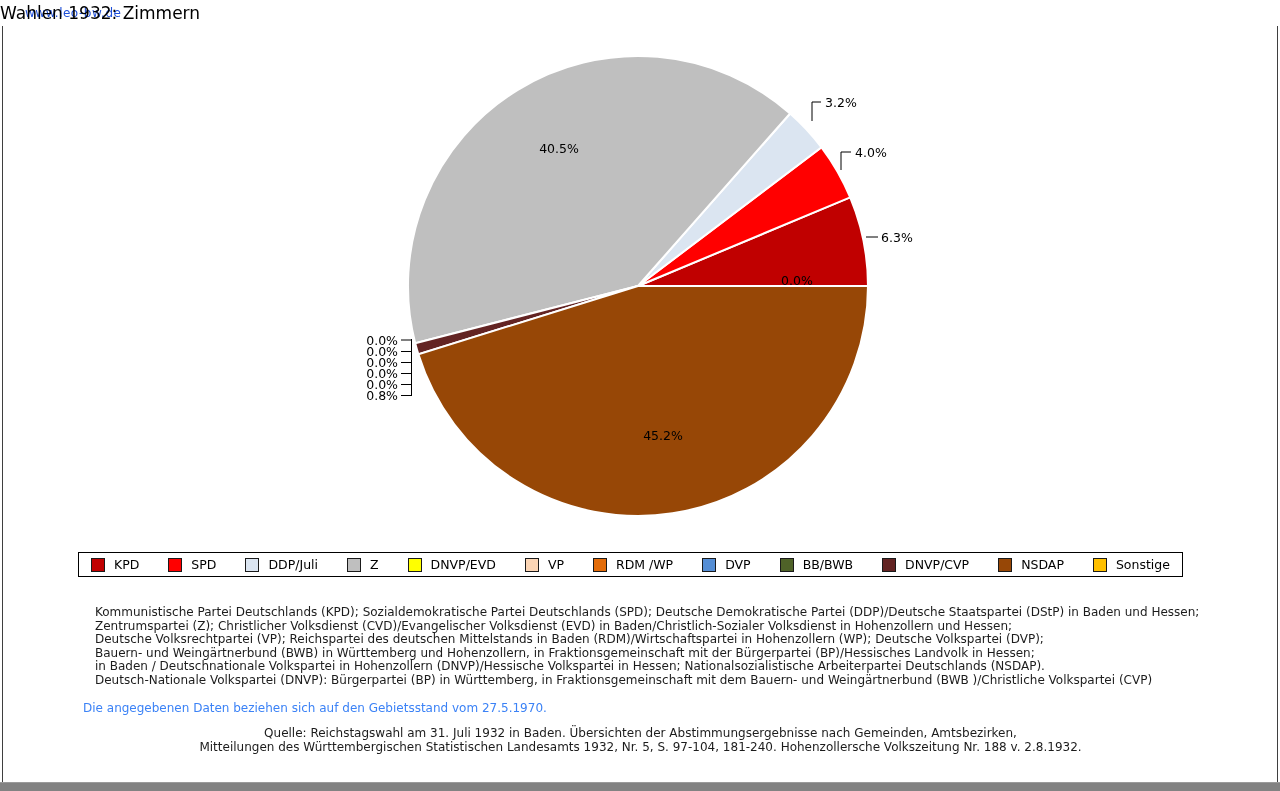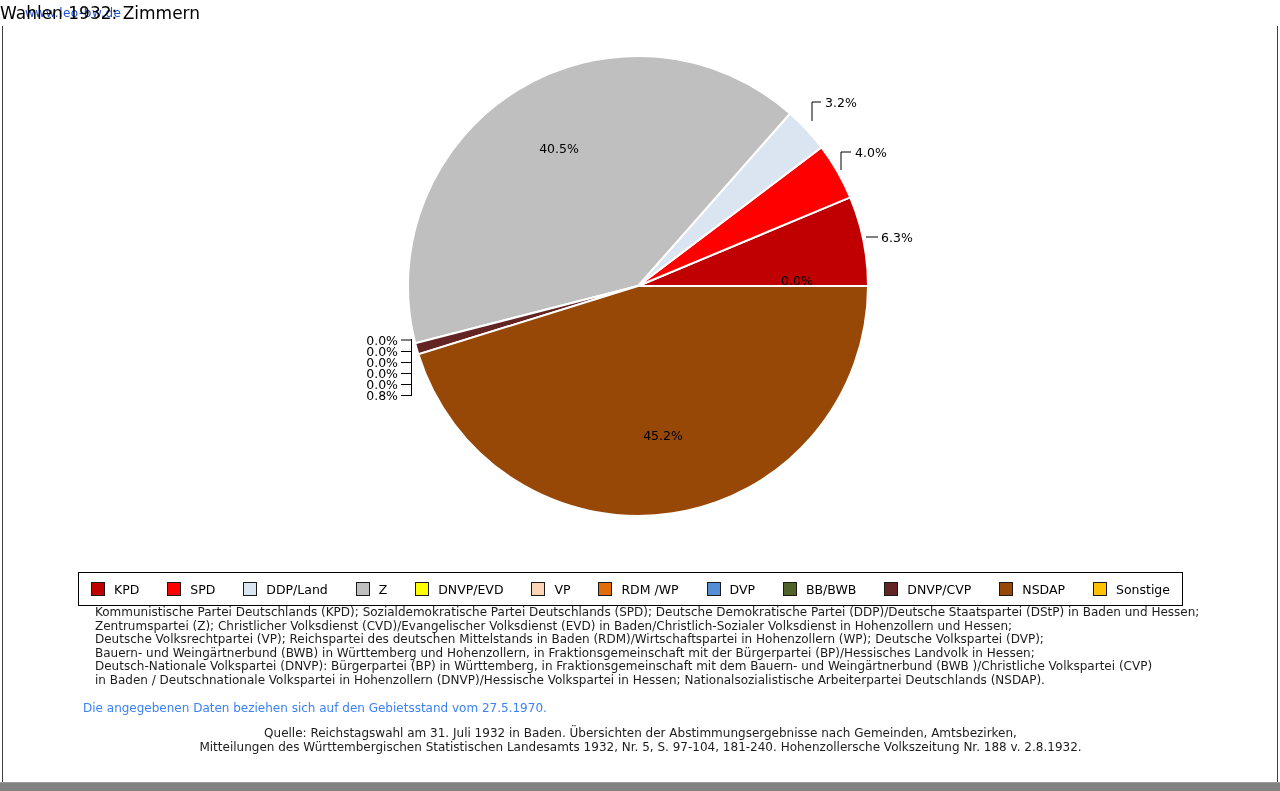--- a/index.html
+++ b/index.html
@@ -4,21 +4,21 @@
 <style>
   html,body{margin:0;padding:0;background:#fff;}
   #page{position:relative;width:1280px;height:791px;background:#fff;overflow:hidden;
         font-family:"DejaVu Sans","Liberation Sans",sans-serif;color:#000;}
   .frame{position:absolute;left:2px;top:26px;width:1274px;height:757px;
          border-left:1px solid #3f3f3f;border-right:1px solid #3f3f3f;border-bottom:1px solid #3f3f3f;}
   .watermark{position:absolute;left:25px;top:6px;font-size:12px;color:#1d4ed8;letter-spacing:.5px;}
   .title{position:absolute;left:0;top:3px;width:100%;text-align:left;
          font-size:17px;font-weight:normal;color:#000;}
   #pie-svg{position:absolute;left:0;top:0;}
-  .legend{position:absolute;left:78px;top:572px;width:1105px;height:34px;box-sizing:border-box;
+  .legend{position:absolute;left:78px;top:552px;width:1105px;height:25px;box-sizing:border-box;
           border:1px solid #000;background:#fff;display:flex;align-items:center;
           justify-content:space-between;padding:0 12px;}
   .legend-item{display:flex;align-items:center;gap:9px;font-size:12.5px;white-space:nowrap;}
   .sw{width:14px;height:14px;box-sizing:border-box;border:1px solid #1a1a1a;flex:0 0 auto;}
   .notes{position:absolute;left:83px;top:606px;width:1115px;font-size:12px;line-height:13.5px;color:#1c1c1c;margin-left:12px;}
   .notes div{white-space:nowrap;}
   .note-single{position:absolute;left:83px;top:701px;font-size:12px;color:#3b82f6;white-space:nowrap;}
   .source{position:absolute;left:83px;top:727px;width:1115px;font-size:12px;line-height:13.5px;color:#1c1c1c;text-align:center;}
   .scrollbar{position:absolute;left:0;bottom:0;width:1280px;height:8px;background:#828282;border-top:1px solid #9b9b9b;}
   text{font-family:"DejaVu Sans","Liberation Sans",sans-serif;}
@@ -67,21 +67,21 @@
       <div class="legend-item">
         <span class="sw" style="background: rgb(192, 0, 0);"></span>
         <span>KPD</span>
       </div>
       <div class="legend-item">
         <span class="sw" style="background: rgb(255, 0, 0);"></span>
         <span>SPD</span>
       </div>
       <div class="legend-item">
         <span class="sw" style="background: rgb(219, 229, 241);"></span>
-        <span>DDP/Land</span>
+        <span>DDP/Juli</span>
       </div>
       <div class="legend-item">
         <span class="sw" style="background: rgb(191, 191, 191);"></span>
         <span>Z</span>
       </div>
       <div class="legend-item">
         <span class="sw" style="background: rgb(255, 255, 0);"></span>
         <span>DNVP/EVD</span>
       </div>
       <div class="legend-item">
@@ -112,22 +112,22 @@
         <span class="sw" style="background: rgb(255, 192, 0);"></span>
         <span>Sonstige</span>
       </div>
     </div>
 
   <div class="notes" id="party-definitions">
       <div>Kommunistische Partei Deutschlands (KPD); Sozialdemokratische Partei Deutschlands (SPD); Deutsche Demokratische Partei (DDP)/Deutsche Staatspartei (DStP) in Baden und Hessen;</div>
       <div>Zentrumspartei (Z); Christlicher Volksdienst (CVD)/Evangelischer Volksdienst (EVD) in Baden/Christlich-Sozialer Volksdienst in Hohenzollern und Hessen;</div>
       <div>Deutsche Volksrechtpartei (VP); Reichspartei des deutschen Mittelstands in Baden (RDM)/Wirtschaftspartei in Hohenzollern (WP); Deutsche Volkspartei (DVP);</div>
       <div>Bauern- und Weingärtnerbund (BWB) in Württemberg und Hohenzollern, in Fraktionsgemeinschaft mit der Bürgerpartei (BP)/Hessisches Landvolk in Hessen;</div>
+      <div>in Baden / Deutschnationale Volkspartei in Hohenzollern (DNVP)/Hessische Volkspartei in Hessen; Nationalsozialistische Arbeiterpartei Deutschlands (NSDAP).</div>
       <div>Deutsch-Nationale Volkspartei (DNVP): Bürgerpartei (BP) in Württemberg, in Fraktionsgemeinschaft mit dem Bauern- und Weingärtnerbund (BWB )/Christliche Volkspartei (CVP)</div>
-      <div>in Baden / Deutschnationale Volkspartei in Hohenzollern (DNVP)/Hessische Volkspartei in Hessen; Nationalsozialistische Arbeiterpartei Deutschlands (NSDAP).</div>
     </div>
   <div class="note-single">Die angegebenen Daten beziehen sich auf den Gebietsstand vom 27.5.1970.</div>
   <div class="source" id="source-lines">
       <div>Quelle: Reichstagswahl am 31. Juli 1932 in Baden. Übersichten der Abstimmungsergebnisse nach Gemeinden, Amtsbezirken,</div>
       <div>Mitteilungen des Württembergischen Statistischen Landesamts 1932, Nr. 5, S. 97-104, 181-240. Hohenzollersche Volkszeitung Nr. 188 v. 2.8.1932.</div>
     </div>
 
   <div class="scrollbar"></div>
 </div>
 

